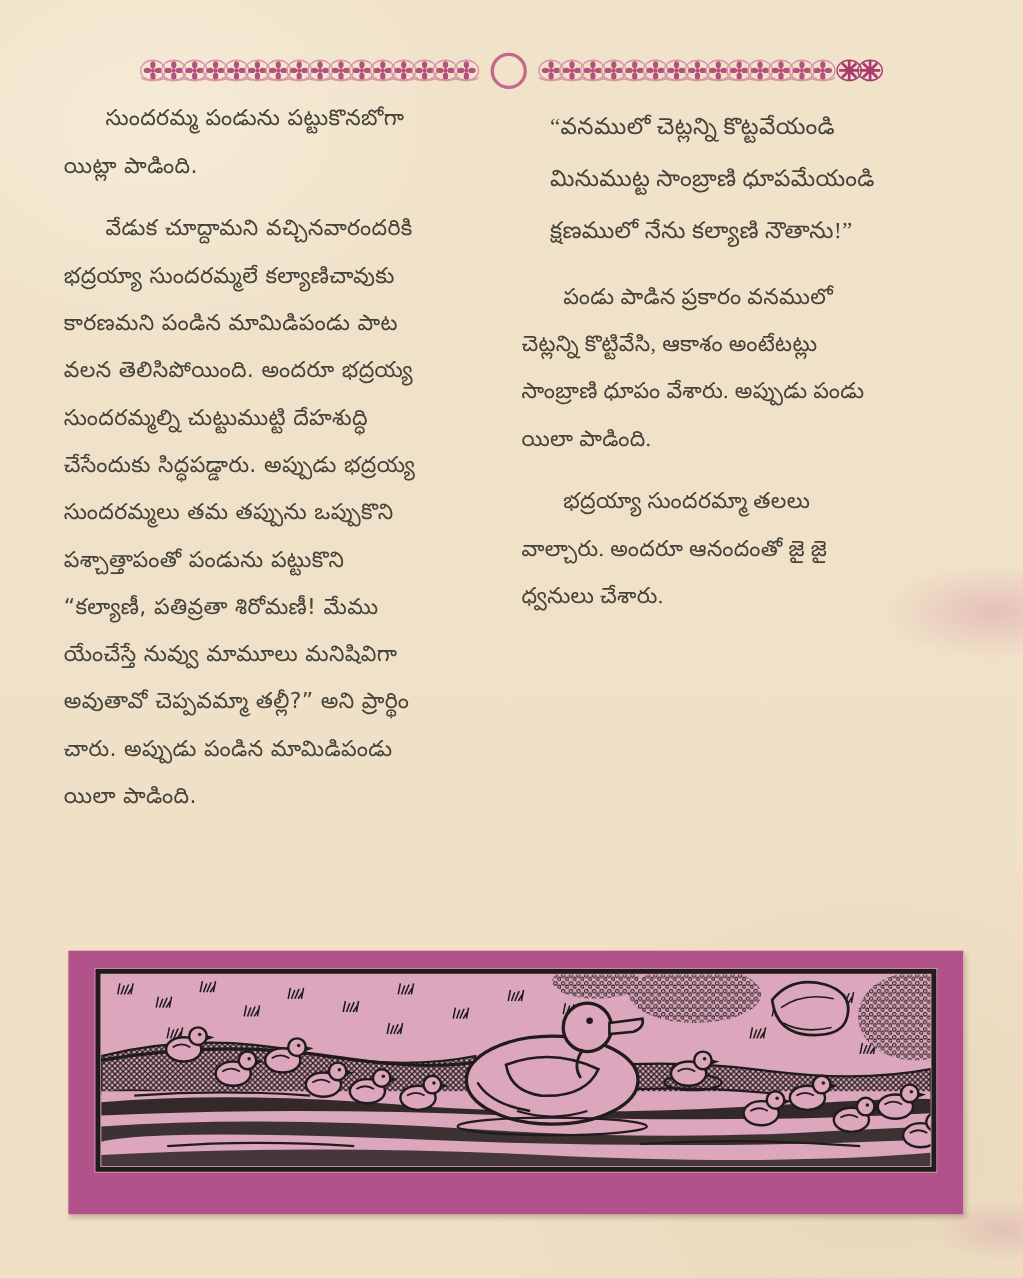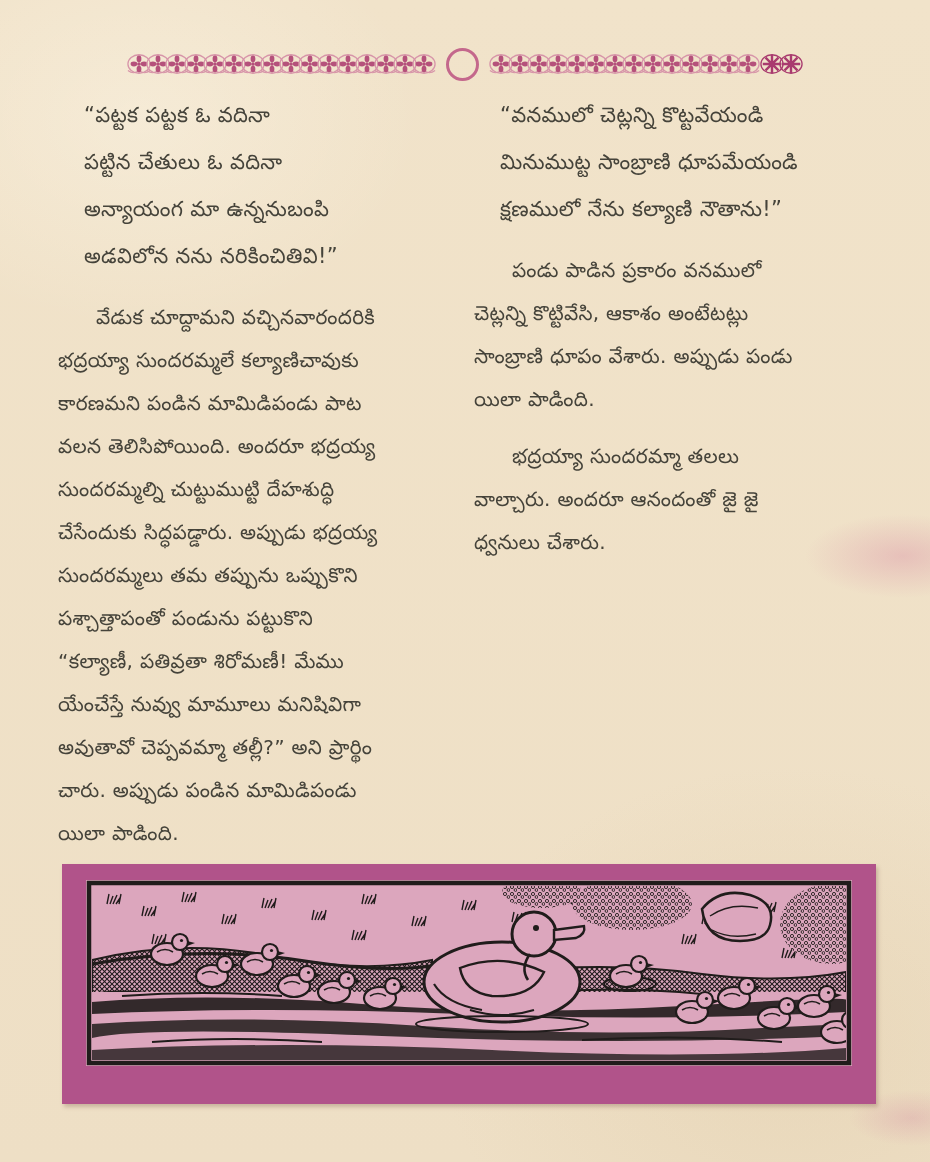--- a/index.html
+++ b/index.html
@@ -32,21 +32,21 @@
   .orn-unit{width:24px;height:26px;margin-left:-5px;flex:none;}
   .orn-unit:first-child{margin-left:0;}
   
   .columns{
     position:absolute;left:58px;top:86px;width:822px;height:770px;
     display:flex;gap:16px;
     color:#45433a;
   }
   .col{overflow:hidden;}
   .col-left{width:400px;}
-  .col-right{width:406px;}
+  .col-right{width:406px;font-family:Liberation Serif, serif;}
   .para{
     font-size:20px;line-height:43px;
     white-space:pre-line;text-indent:38px;
     margin:0 0 14px 0;letter-spacing:.3px;
   }
   .verse{
     font-size:21px;line-height:47px;
     white-space:pre-line;text-indent:0;
     margin:6px 0 16px 26px;letter-spacing:.3px;
   }
@@ -411,24 +411,22 @@
       <g stroke="#a93b6f" stroke-width="2.6">
         <path d="M13 3v20M3 13h20M6 6l14 14M20 6L6 20"></path>
             </g>
       <circle cx="13" cy="13" r="3" fill="#a93b6f"></circle>
           </svg></span>
       </div>
   </div>
 
   <div class="columns">
     <div class="col col-left">
-      <p class="verse">“పట్టక పట్టక ఓ వదినా
-పట్టిన చేతులు ఓ వదినా
-అన్యాయంగ మా ఉన్ననుబంపి
-అడవిలోన నను నరికించితివి!”</p>
+      <p class="para">సుందరమ్మ పండును పట్టుకొనబోగా
+యిట్లా పాడింది.</p>
       <p class="para">వేడుక చూద్దామని వచ్చినవారందరికి
 భద్రయ్యా సుందరమ్మలే కల్యాణిచావుకు
 కారణమని పండిన మామిడిపండు పాట
 వలన తెలిసిపోయింది. అందరూ భద్రయ్య
 సుందరమ్మల్ని చుట్టుముట్టి దేహశుద్ధి
 చేసేందుకు సిద్ధపడ్డారు. అప్పుడు భద్రయ్య
 సుందరమ్మలు తమ తప్పును ఒప్పుకొని
 పశ్చాత్తాపంతో పండును పట్టుకొని
 “కల్యాణీ, పతివ్రతా శిరోమణీ! మేము
 యేంచేస్తే నువ్వు మామూలు మనిషివిగా

